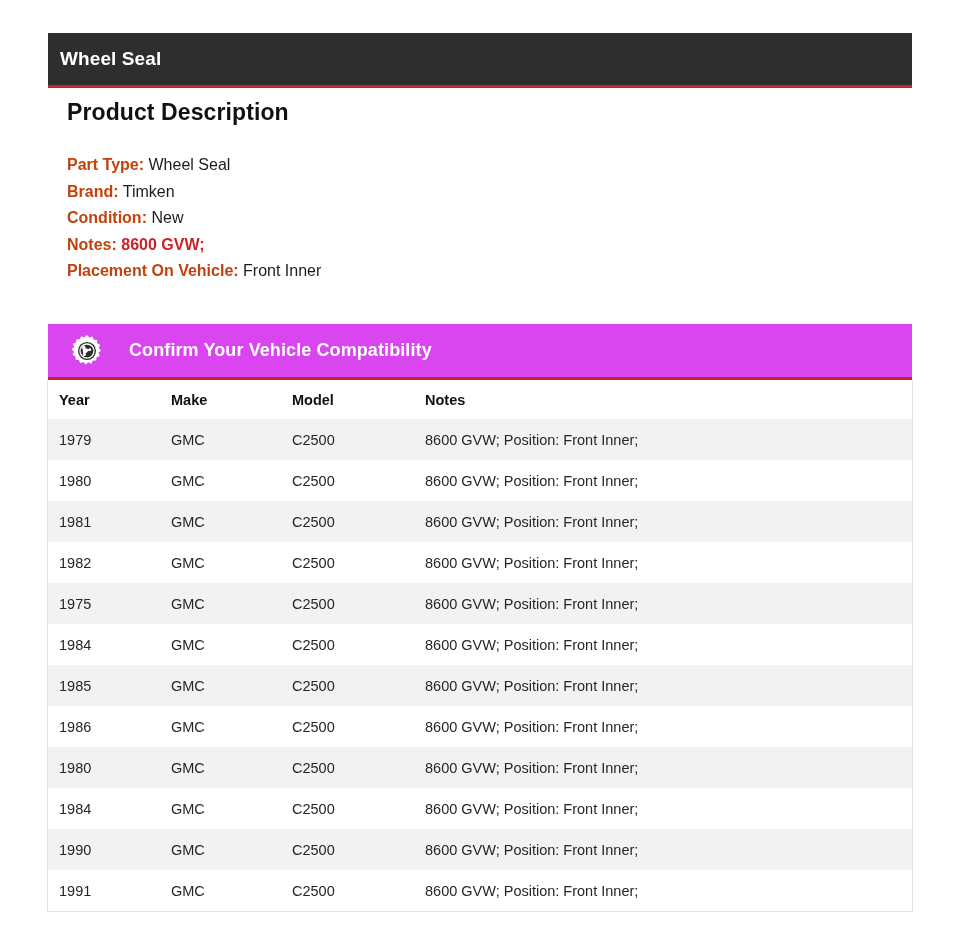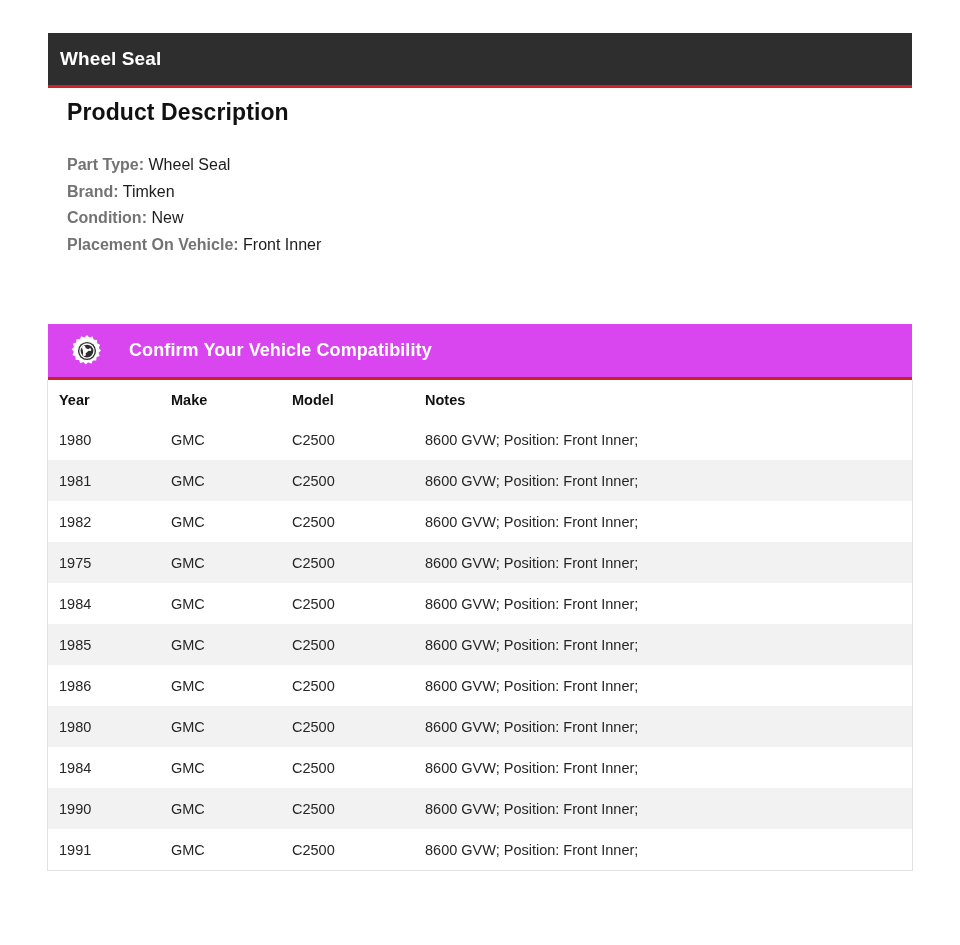--- a/index.html
+++ b/index.html
@@ -68,21 +68,21 @@
     width: 800px;
   }
   .spec-row {
     font-size: 16px;
     line-height: 26.5px;
     color: #1c1c1c;
     white-space: nowrap;
   }
   .spec-label {
     font-weight: bold;
-    color: #737373;
+    color: #c2410c;
   }
   .spec-value { font-weight: normal; }
   .spec-value.alert {
     color: #cc2229;
     font-weight: bold;
   }
 
   
   .compat-bar {
     position: absolute;
@@ -174,20 +174,21 @@
     <span class="title-text">Wheel Seal</span>
   </div>
   <div class="title-underline"></div>
 
   <div class="section-heading">Product Description</div>
 
   <div class="spec-list">
       <div class="spec-row"><span class="spec-label">Part Type:</span> <span class="spec-value">Wheel Seal</span></div>
       <div class="spec-row"><span class="spec-label">Brand:</span> <span class="spec-value">Timken</span></div>
       <div class="spec-row"><span class="spec-label">Condition:</span> <span class="spec-value">New</span></div>
+      <div class="spec-row"><span class="spec-label">Notes:</span> <span class="spec-value alert">8600 GVW;</span></div>
       <div class="spec-row"><span class="spec-label">Placement On Vehicle:</span> <span class="spec-value">Front Inner</span></div>
     </div>
 
   <div class="compat-bar">
     <span class="compat-icon">
       <svg viewBox="0 0 64 64" width="34" height="34" aria-hidden="true">
         <g fill="#ffffff">
           <path d="M32 2l4.3 4.6 6.1-1.9 2.3 6 6.4 0.4 -0.1 6.4 5.7 2.9 -2.6 5.8 4.2 4.8 -4.6 4.4 2.2 6 -6 2.3 -0.5 6.4 -6.4 0 -2.8 5.7 -5.8-2.6 -4.8 4.3 -4.4-4.6 -6 2.2 -2.3-6 -6.4-0.5 0-6.4 -5.7-2.8 2.6-5.8 -4.3-4.8 4.6-4.4 -2.2-6 6-2.3 0.5-6.4 6.4 0 2.8-5.7 5.8 2.6z"></path>
         </g>
         <circle cx="32" cy="32" r="17" fill="#2e2e2e"></circle>
@@ -210,20 +211,26 @@
     <table class="fit-table">
       <thead>
         <tr>
           <th class="col-year">Year</th>
           <th class="col-make">Make</th>
           <th class="col-model">Model</th>
           <th class="col-notes">Notes</th>
         </tr>
       </thead>
       <tbody>
+          <tr class="odd">
+            <td class="col-year">1979</td>
+            <td class="col-make">GMC</td>
+            <td class="col-model">C2500</td>
+            <td class="col-notes">8600 GVW; Position: Front Inner;</td>
+          </tr>
           <tr class="even">
             <td class="col-year">1980</td>
             <td class="col-make">GMC</td>
             <td class="col-model">C2500</td>
             <td class="col-notes">8600 GVW; Position: Front Inner;</td>
           </tr>
           <tr class="odd">
             <td class="col-year">1981</td>
             <td class="col-make">GMC</td>
             <td class="col-model">C2500</td>

